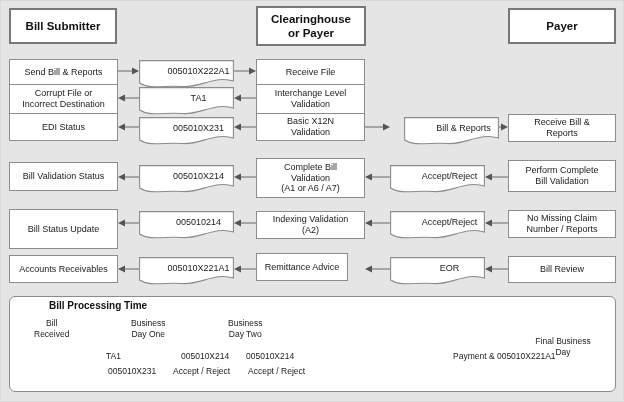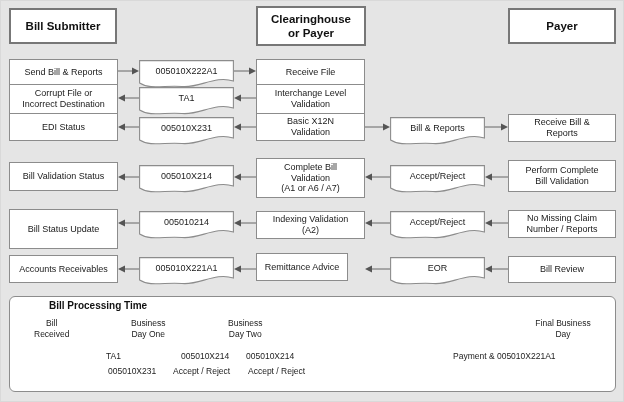--- a/index.html
+++ b/index.html
@@ -28,25 +28,26 @@
     position:absolute;border:1px solid #8c8c8c;background:#fff;box-sizing:border-box;
     display:flex;align-items:center;justify-content:center;text-align:center;
     font-size:9px;line-height:1.18;white-space:pre-line;
   }
   .doc{position:absolute;width:95px;height:30px;}
   .doc svg{position:absolute;left:0;top:0;width:100%;height:100%;}
   .doc-label{
     position:absolute;left:0;top:0;width:100%;height:22px;
     display:flex;align-items:center;justify-content:center;
     font-size:9px;
+    padding-left:12px;
   }
   .panel{position:absolute;border:1px solid #8c8c8c;border-radius:6px;background:#fff;box-sizing:border-box;}
   .panel-title{position:absolute;font-size:10px;font-weight:bold;color:#111;padding-left:32px;}
   .tl-label{position:absolute;font-size:8.5px;line-height:1.25;color:#222;white-space:pre-line;text-align:center;}
-  .tl-center{text-align:center;}
+  .tl-center{text-align:center;margin-top:18px;}
 </style>
 </head>
 <body>
 
 <div id="canvas">
 
   <svg id="overlay" width="624" height="402" viewBox="0 0 624 402">
     <g stroke="#666" stroke-width="1">
 
       <line x1="117" y1="70" x2="132" y2="70"></line>
@@ -182,21 +183,21 @@
       </svg>
     <span class="doc-label">005010214</span>
   </div>
   <div class="doc" style="left:138px;top:256px">
     <svg viewBox="0 0 95 30" preserveAspectRatio="none">
         <path d="M0.6,0.6 L94.4,0.6 L94.4,21 C76,15 60,28.5 43,26.5 C27,24.8 11,30 0.6,23 Z" fill="#fff" stroke="#8c8c8c" stroke-width="1.1"></path>
       </svg>
     <span class="doc-label">005010X221A1</span>
   </div>
 
-  <div class="doc" style="left:389px;top:116px">
+  <div class="doc" style="left:403px;top:116px">
     <svg viewBox="0 0 95 30" preserveAspectRatio="none">
         <path d="M0.6,0.6 L94.4,0.6 L94.4,21 C76,15 60,28.5 43,26.5 C27,24.8 11,30 0.6,23 Z" fill="#fff" stroke="#8c8c8c" stroke-width="1.1"></path>
       </svg>
     <span class="doc-label">Bill &amp; Reports</span>
   </div>
   <div class="doc" style="left:389px;top:164px">
     <svg viewBox="0 0 95 30" preserveAspectRatio="none">
         <path d="M0.6,0.6 L94.4,0.6 L94.4,21 C76,15 60,28.5 43,26.5 C27,24.8 11,30 0.6,23 Z" fill="#fff" stroke="#8c8c8c" stroke-width="1.1"></path>
       </svg>
     <span class="doc-label">Accept/Reject</span>

